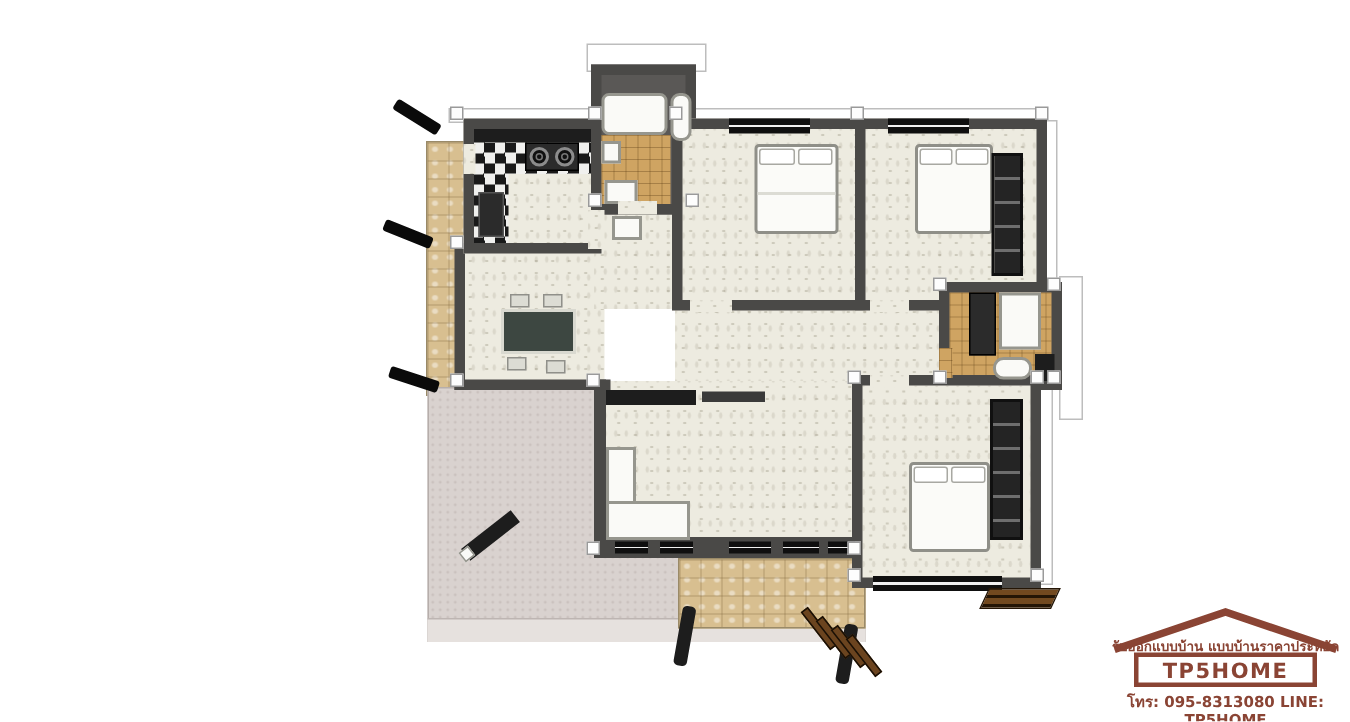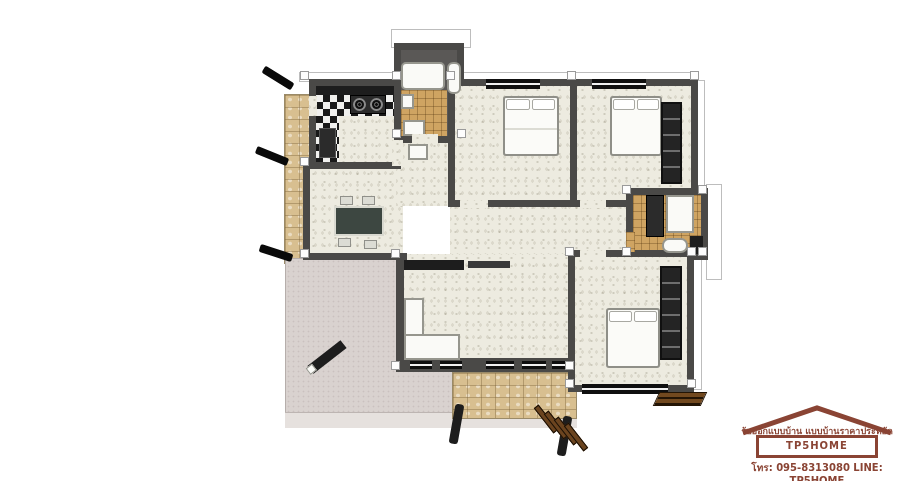--- a/index.html
+++ b/index.html
@@ -37,21 +37,21 @@
   .darker { background:#2b2b2b; border:1px solid #000; }
   .arrow { background:#0a0a0a; border-radius:2px; }
   .burner { width:13px; height:13px; border-radius:50%; border:2px solid #8c8c8c; background:#101010; position:absolute; }
   .burner::after { content:""; position:absolute; inset:2px; border-radius:50%; border:1.5px solid #777; }
   .chair { background:#dcdcd4; border:1px solid #90908a; }
   .slat { width:32px; height:6px; background:#6b441f; border:1px solid #1a1005; position:absolute; transform:rotate(52deg); }
   .stepsH { background:repeating-linear-gradient(180deg,#72491f 0 4px,#241505 4px 6px); border:1px solid #241505; transform:skewX(-25deg); }
   .logo { position:absolute; left:738px; top:402px; width:158px; height:72px; color:#8a4434; text-align:center; }
   .logo .tagline { position:absolute; top:22px; width:100%; font-size:9px; font-weight:bold;text-align:center; }
   .logo .brandbox { position:absolute; left:18px; right:18px; top:33px; height:23px; border:3px solid #8a4434; }
-  .logo .brand { position:absolute; top:38px; width:100%; font-size:10px; font-weight:bold; letter-spacing:1px; }
+  .logo .brand { position:absolute; top:38px; width:100%; font-size:14px; font-weight:bold; letter-spacing:1px; }
   .logo .contact { position:absolute; top:58px; width:100%; font-size:10px; font-weight:bold; }
 </style>
 </head>
 <body>
 
 <div class="stage">
 
   <div class="abs eave" style="left:299px;top:72px;width:399px;height:10px;"></div>
   <div class="abs eave" style="left:391px;top:29px;width:80px;height:19px;"></div>
   <div class="abs eave" style="left:695px;top:80px;width:10px;height:112px;"></div>

